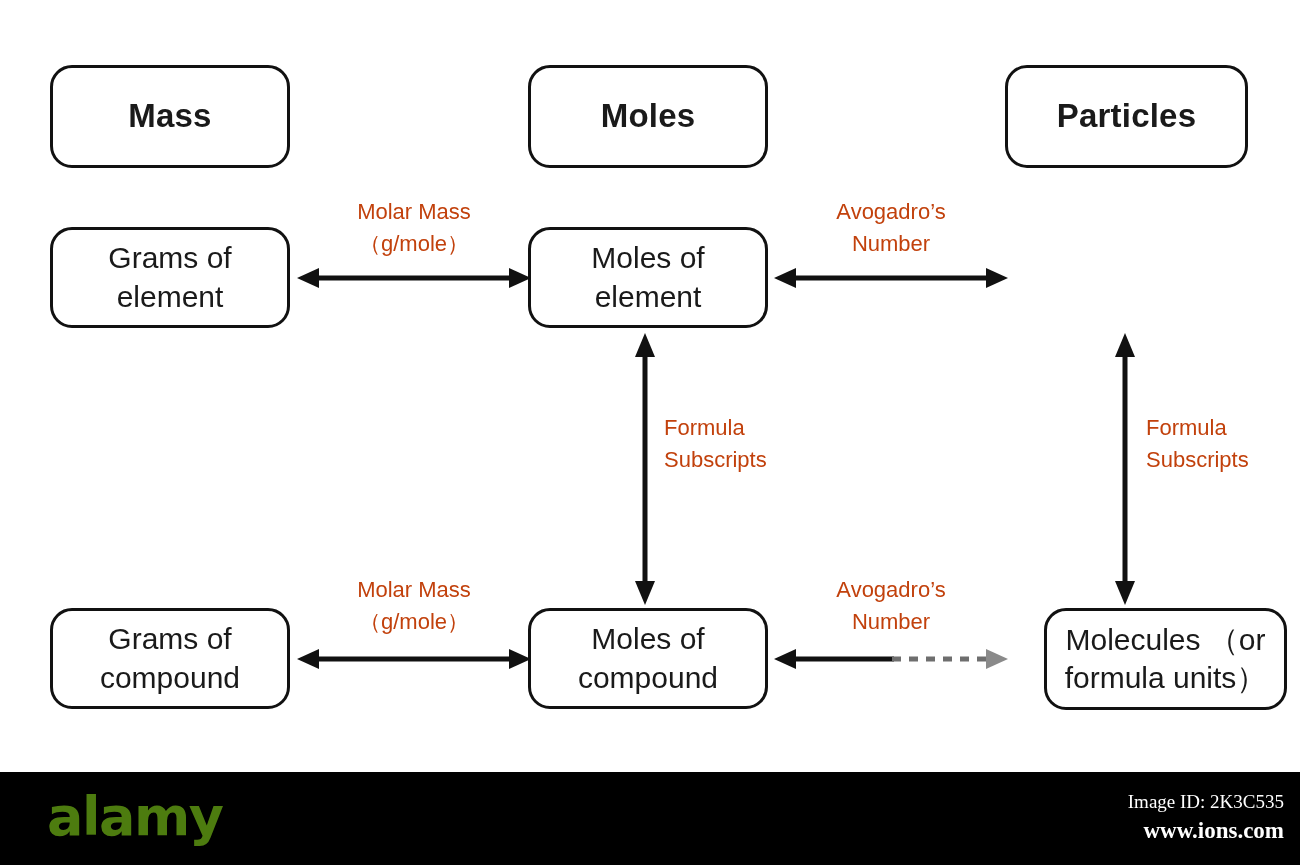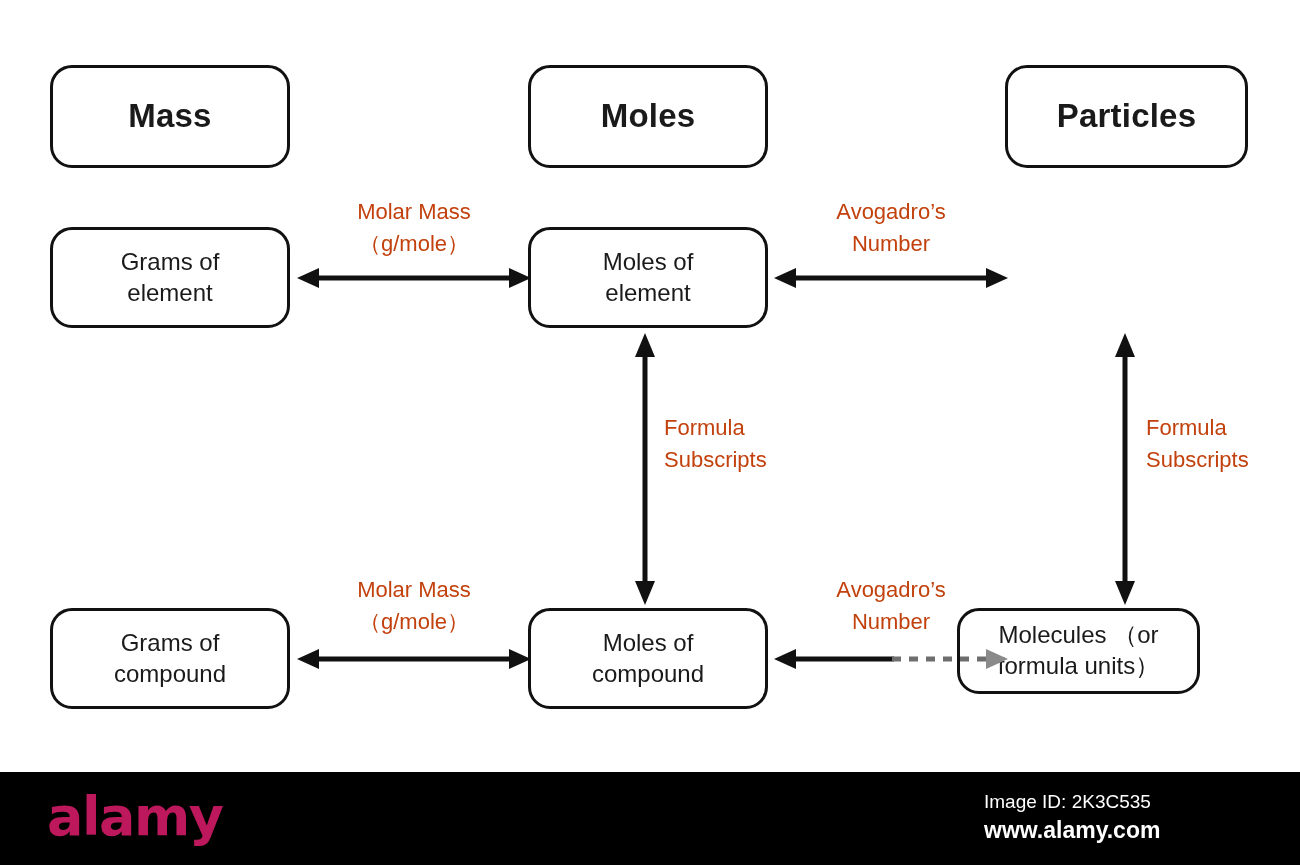--- a/index.html
+++ b/index.html
@@ -32,21 +32,21 @@
     line-height: 1.28;
     padding: 0 6px;
   }
   .node.header {
     font-weight: bold;
     font-size: 33px;
     letter-spacing: 0.2px;
     text-align: right;
   }
   .node.body {
-    font-size: 24px;
+    font-size: 30px;
     font-weight: 400;
   }
   .node .label {
     display: block;
     white-space: pre-line;
   }
   
   .edge-label {
     position: absolute;
     font-size: 22px;
@@ -69,33 +69,35 @@
     left: 0;
     top: 772px;
     width: 1300px;
     height: 93px;
     background: #000000;
   }
   #alamy-logo {
     position: absolute;
     left: 47px;
     top: 790px;
-    color: #be185d;
+    color: #4d7c0f;
     font-size: 54px;
     font-weight: bold;
     letter-spacing: -1.5px;
     font-family: "DejaVu Sans", sans-serif;
     line-height: 1;
   }
   #wm-right {
     position: absolute;
     right: 16px;
     top: 789px;
     width: 300px;
+    text-align: right;
     color: #ffffff;
+    font-family: Liberation Serif, serif;
   }
   #wm-imageid {
     font-size: 19px;
     font-weight: 400;
     line-height: 1.35;
   }
   #wm-url {
     font-size: 23px;
     font-weight: bold;
     line-height: 1.35;
@@ -132,21 +134,21 @@
   <div class="node body" style="left:50px; top:608px; width:240px; height:101px;">
     <span class="label">Grams  of
 compound</span>
   </div>
 
   <div class="node body" style="left:528px; top:608px; width:240px; height:101px;">
     <span class="label">Moles  of
 compound</span>
   </div>
 
-  <div class="node body" style="left:957px; top:608px; width:243px; height:86px;">
+  <div class="node body" style="left:1044px; top:608px; width:243px; height:102px;">
     <span class="label">Molecules  （or
 formula  units）</span>
   </div>
 
   <div class="arrow" style="left:297px; top:264px; width:234px; height:28px;">
     <svg width="234" height="28" viewBox="0 0 234 28">
       <line x1="16" y1="14" x2="218" y2="14" stroke="#111111" stroke-width="5"></line>
       <polygon points="0,14 22,4 22,24" fill="#111111"></polygon>
       <polygon points="234,14 212,4 212,24" fill="#111111"></polygon>
     </svg>
@@ -208,16 +210,16 @@
   <div class="edge-label" style="left:303px; top:574px; width:222px;">Molar  Mass
 （g/mole）</div>
 
   <div class="edge-label" style="left:780px; top:574px; width:222px;">Avogadro’s
 Number</div>
 
   <div id="footer"></div>
   <div id="alamy-logo">alamy</div>
   <div id="wm-right">
     <div id="wm-imageid">Image ID: 2K3C535</div>
-    <div id="wm-url">www.alamy.com</div>
+    <div id="wm-url">www.ions.com</div>
   </div>
 
 </div>
 
 </body></html>

